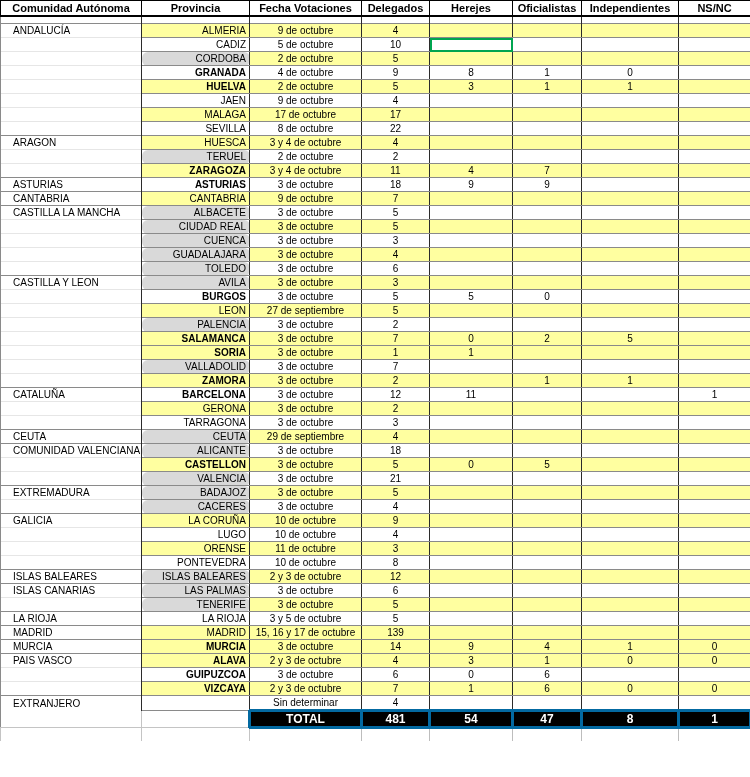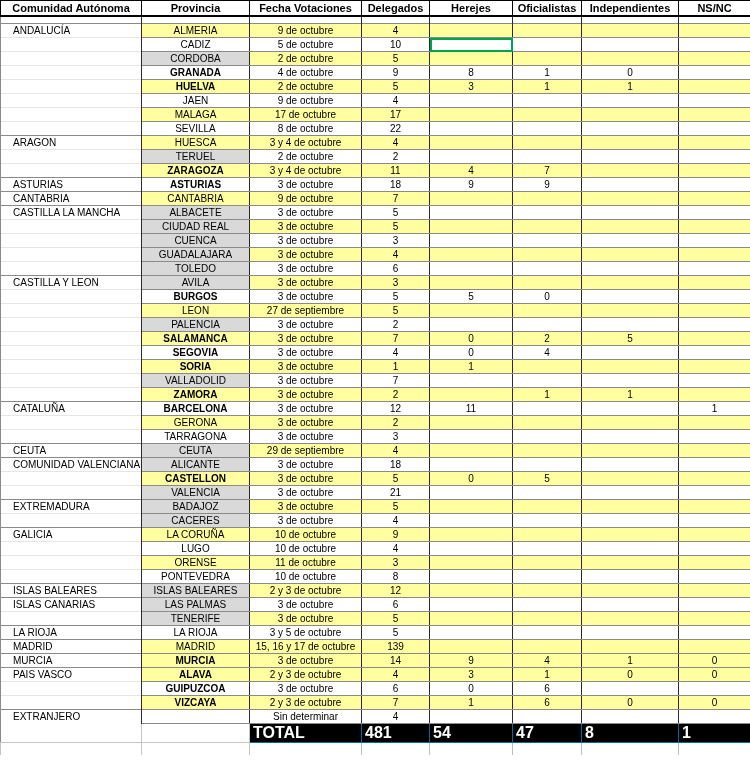--- a/index.html
+++ b/index.html
@@ -24,45 +24,45 @@
     border-left:1px solid #8a8a8a; border-right:1px solid #2b2b2b;
     border-top:1px solid #e6e6e6;
   }
   tr.group-start td.comm { border-top:1px solid #8a8a8a;padding-left:12px; }
   
   td.cell {
     border-top:1px solid #8a8a8a; border-bottom:1px solid #8a8a8a;
     border-left:1px solid #2b2b2b; border-right:1px solid #2b2b2b;
     text-align:center; background:#fff;
   }
-  td.prov { text-align:center; }
+  td.prov { text-align:right; }
   tr.band-y td.cell { background:var(--band-yellow); }
-  td.cell.gray { background:var(--prov-gray) !important; }
+  td.cell.gray { background:var(--prov-gray) !important;border-radius:6px; }
   .bold { font-weight:bold; }
   
   tr.spacer td { height:6px; background:#fff; }
   tr.spacer td.comm { border-top:none; }
   tr.spacer td.cell { border-top:none; border-bottom:none; }
   
   td.sel-green { outline:2px solid var(--sel-green); outline-offset:-2px; }
   td.sel-blue  { outline:2px solid var(--sel-blue);  outline-offset:-2px; }
   .handle {
     position:absolute; right:-3px; bottom:-3px; width:5px; height:5px;
     background:var(--sel-blue); z-index:5; display:block;
   }
   
   tr.total td { height:13px; }
   td.t-white {
     background:#fff; border-left:1px solid #8a8a8a;
     border-right:1px solid #c4c4c4; border-bottom:1px solid #c4c4c4;
   }
   td.t-black {
     background:var(--total-bg); color:var(--total-fg);
-    font-weight:bold; font-size:16px; 
-    border:1px solid #0369a1;
+    font-weight:bold; font-size:12px; text-align:center;
+    border:3px solid #0369a1;
   }
   
   tr.partial td { height:12px; background:#fff; }
   tr.partial td.p-side { border-left:1px solid #c4c4c4; border-right:1px solid #c4c4c4; }
   tr.partial td.p-cell { border-left:1px solid #bdbdbd; border-right:1px solid #bdbdbd; }
 </style>
 </head>
 <body>
 
 <div class="sheet">
@@ -323,30 +323,20 @@
         <tr class="band-y">
           <td class="comm"></td>
           <td class="cell prov bold">SALAMANCA</td>
           <td class="cell">3 de octubre</td>
           <td class="cell">7</td>
           <td class="cell">0</td>
           <td class="cell">2</td>
           <td class="cell">5</td>
           <td class="cell"></td>
         </tr>
-        <tr class="band-w">
-          <td class="comm"></td>
-          <td class="cell prov bold">SEGOVIA</td>
-          <td class="cell">3 de octubre</td>
-          <td class="cell">4</td>
-          <td class="cell">0</td>
-          <td class="cell">4</td>
-          <td class="cell"></td>
-          <td class="cell"></td>
-        </tr>
         <tr class="band-y">
           <td class="comm"></td>
           <td class="cell prov bold">SORIA</td>
           <td class="cell">3 de octubre</td>
           <td class="cell">1</td>
           <td class="cell">1</td>
           <td class="cell"></td>
           <td class="cell"></td>
           <td class="cell"></td>
         </tr>

